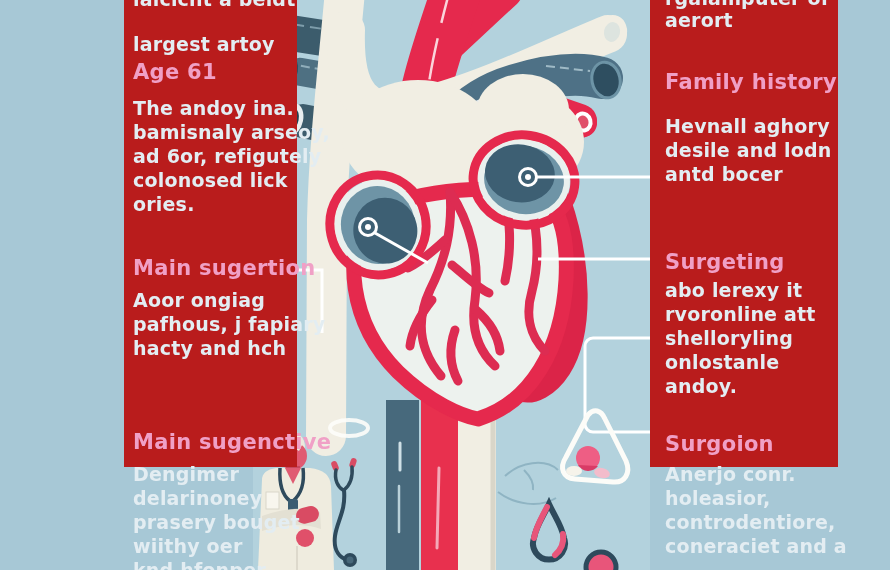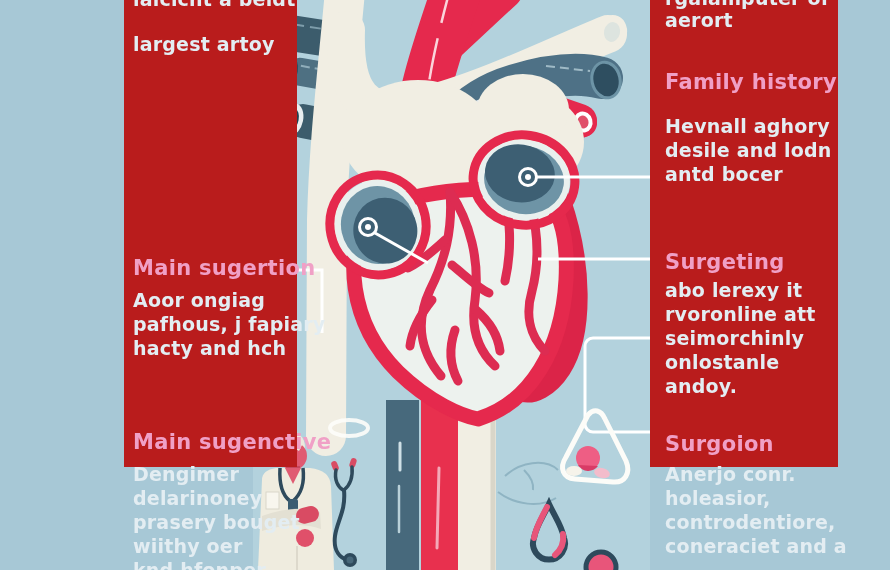--- a/index.html
+++ b/index.html
@@ -189,20 +189,29 @@
       <line x1="537" y1="177" x2="652" y2="177" stroke-width="3"></line>
       <line x1="538" y1="259" x2="652" y2="259" stroke-width="3"></line>
       <polyline points="253,270 322,270 322,333" stroke-width="3"></polyline>
     </g>
   </svg>
 
   <div id="left-panel" class="panel">
     <div class="pad intro-line" style="top:-13px">lalclcht a beldt</div>
     <div class="pad intro-line" style="top:32px">largest artoy</div>
 
+    <div class="pad sec" style="top:60px">
+      <div class="heading">Age 61</div>
+      <div style="height:12px"></div>
+      <span class="body-line">The andoy ina.</span>
+      <span class="body-line">bamisnaly arseoy,</span>
+      <span class="body-line">ad 6or, refigutely</span>
+      <span class="body-line">colonosed lick</span>
+      <span class="body-line">ories.</span>
+    </div>
 
     <div class="pad sec" style="top:256px">
       <div class="heading">Main sugertion</div>
       <div style="height:8px"></div>
       <span class="body-line">Aoor ongiag</span>
       <span class="body-line">pafhous, j fapiary</span>
       <span class="body-line">hacty and hch</span>
     </div>
 
     <div class="pad sec" style="top:430px">
@@ -226,21 +235,21 @@
       <span class="body-line">Hevnall aghory</span>
       <span class="body-line">desile and lodn</span>
       <span class="body-line">antd bocer</span>
     </div>
 
     <div class="pad sec" style="left:15px;top:250px">
       <div class="heading">Surgeting</div>
       <div style="height:4px"></div>
       <span class="body-line">abo lerexy it</span>
       <span class="body-line">rvoronline att</span>
-      <span class="body-line">seimorchinly</span>
+      <span class="body-line">shelloryling</span>
       <span class="body-line">onlostanle</span>
       <span class="body-line">andoy.</span>
     </div>
 
     <div class="pad sec" style="left:15px;top:432px">
       <div class="heading">Surgoion</div>
       <div style="height:6px"></div>
       <span class="body-line">Anerjo conr.</span>
       <span class="body-line">holeasior,</span>
       <span class="body-line">controdentiore,</span>

